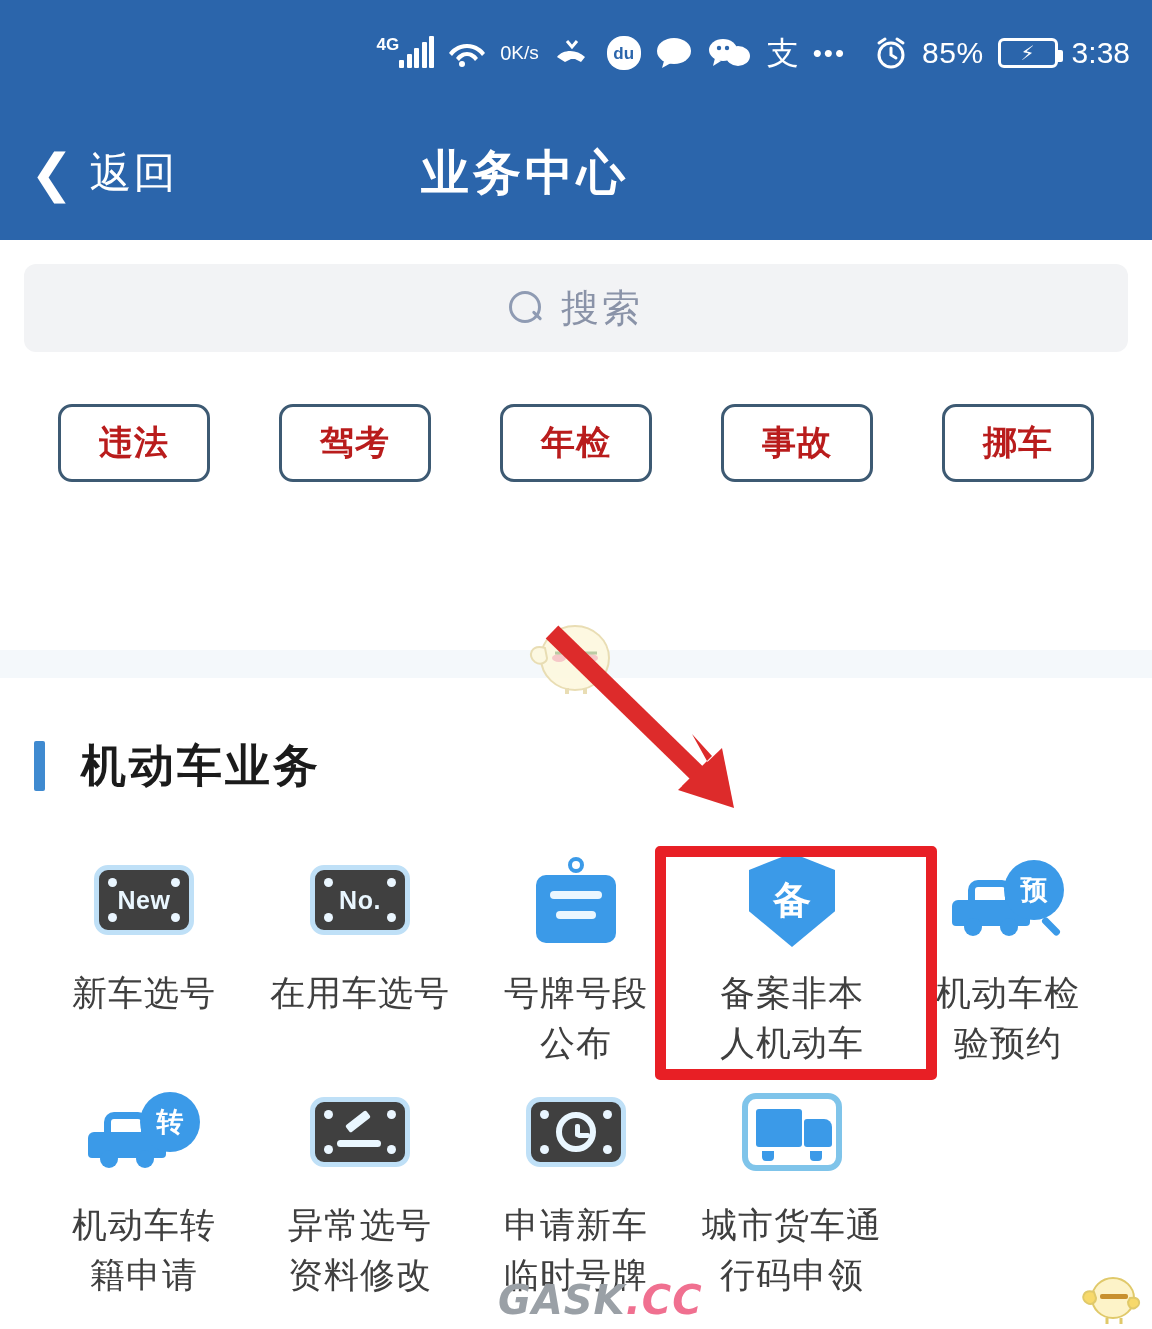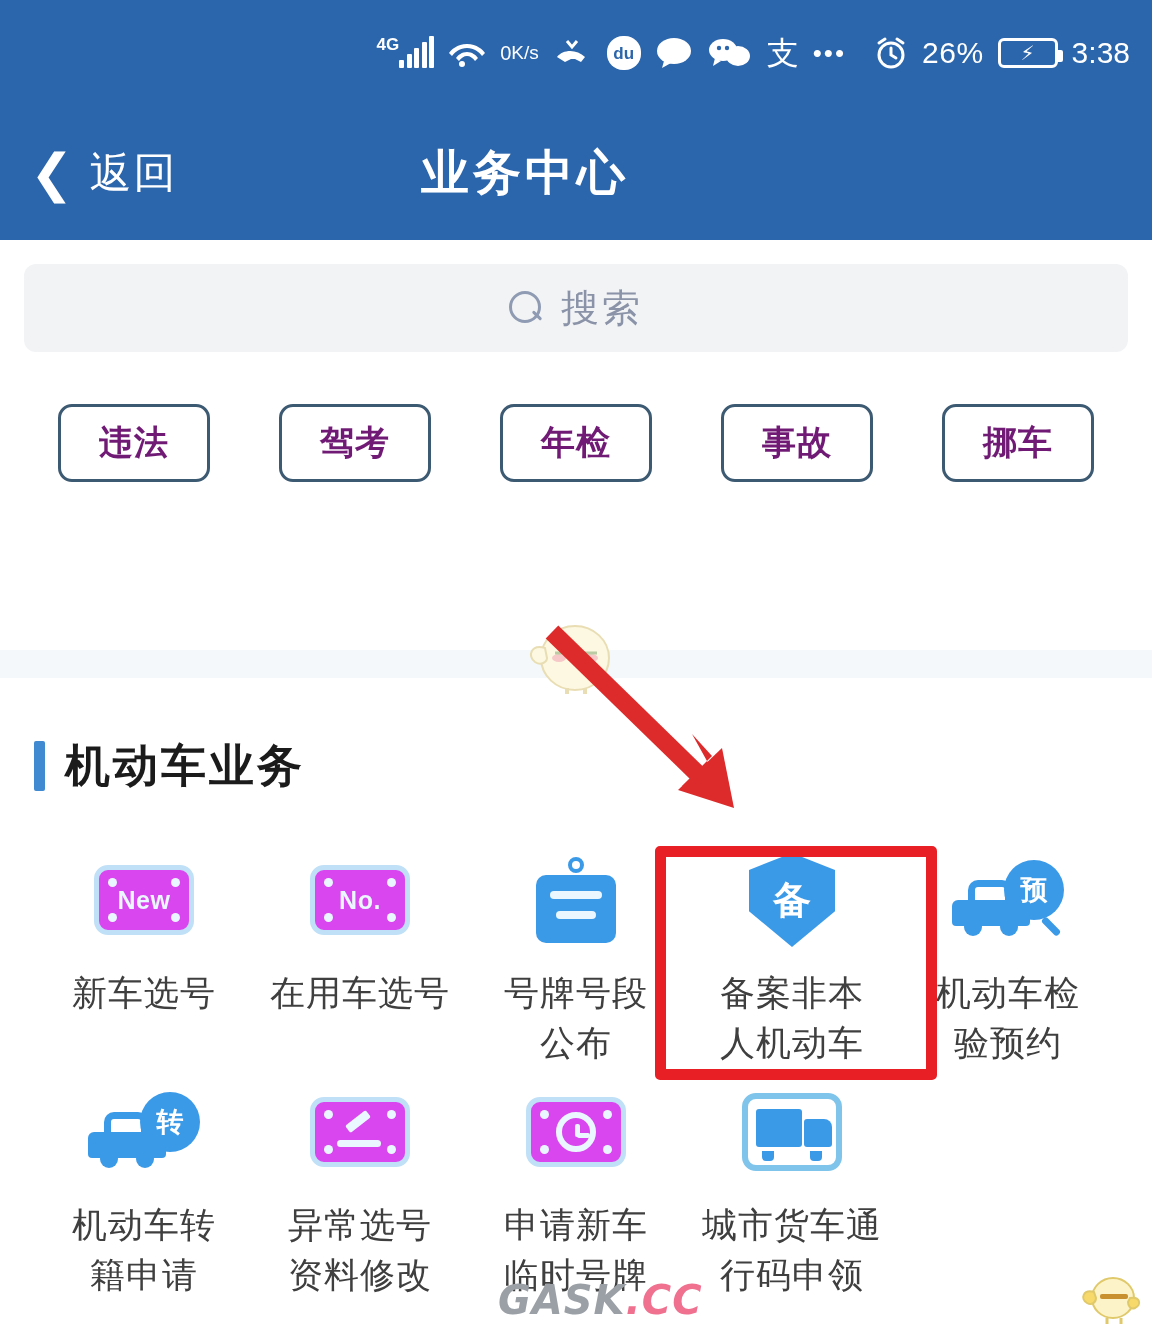--- a/index.html
+++ b/index.html
@@ -69,47 +69,47 @@
   .mag::after{ content:""; position:absolute; left:22px; top:23px; width:12px;height:3px;
     background:#8f9bb3; transform:rotate(45deg); border-radius:2px; }
   .search-ph{ font-size:38px; color:#8a93a8; letter-spacing:3px; }
 
   
   .chips{ position:absolute; top:404px; left:0; width:1152px; }
   .chip-row{ display:flex; justify-content:space-between; padding:0 58px; margin-bottom:22px; }
   .chip{
     width:152px; height:78px; border:3px solid #3d5a73; border-radius:14px;
     display:flex; align-items:center; justify-content:center;
-    color:#701a75; font-size:34px; font-weight:600; letter-spacing:1px;
+    color:#b91c1c; font-size:34px; font-weight:600; letter-spacing:1px;
     background:#fff; cursor:pointer;
   }
   .chip.wide{ font-size:31px; }
 
   
   .band{ position:absolute; top:650px; left:0; width:1152px; height:28px; background:#f4f8fb; }
 
   
-  .section-head{ position:absolute; top:736px; left:34px; display:flex; align-items:center; gap:20px; }
+  .section-head{ position:absolute; top:736px; left:34px; display:flex; align-items:center; gap:36px; }
   .section-bar{ width:11px; height:50px; background:#3f8ad0; border-radius:2px; }
   .section-title{ font-size:45px; font-weight:700; color:#1b1b1b; letter-spacing:3px; }
 
   
   .grid{ position:absolute; top:848px; left:0; width:1152px; }
   .grid-row{ display:flex; padding:0 36px; }
   .cell{ width:216px; display:flex; flex-direction:column; align-items:center; cursor:pointer; }
   .grid-row:nth-child(2){ margin-top:12px; }
   .icon-slot{ height:104px; display:flex; align-items:center; justify-content:center; }
   .cell-label{
     margin-top:16px; text-align:center; font-size:35px; color:#3f3f3f;
     line-height:50px; letter-spacing:1px; white-space:pre-line;
   }
 
   
   .plate{
-    width:100px;height:70px;border-radius:14px;background:#d946ef;
+    width:100px;height:70px;border-radius:14px;background:#404040;
     border:5px solid #bfe0f7; position:relative;
     display:flex;align-items:center;justify-content:center;
   }
   .plate .dot{position:absolute;width:9px;height:9px;border-radius:50%;background:#eaf6ff;}
   .plate .d1{left:9px;top:8px}.plate .d2{right:9px;top:8px}
   .plate .d3{left:9px;bottom:8px}.plate .d4{right:9px;bottom:8px}
   .plate .ptxt{color:#eaf7ff;font-size:25px;font-weight:700;letter-spacing:0.5px;}
   .sign{ width:92px;height:86px; position:relative; }
   .sign .body{position:absolute;bottom:0;left:6px;width:80px;height:68px;border-radius:10px;background:#3b9ae8;}
   .sign .hook{position:absolute;top:0;left:38px;width:16px;height:16px;border-radius:50%;border:4px solid #3b9ae8;background:#fff;}
@@ -212,21 +212,21 @@
       <span style="font-size:32px;">支</span>
     </div>
     <div class="sb-item dots3">•••</div>
     <div class="sb-item" style="margin-left:14px;">
       <svg width="34" height="34" viewBox="0 0 34 34" aria-hidden="true">
         <circle cx="17" cy="19" r="12" stroke="#fff" stroke-width="3" fill="none"></circle>
         <path d="M17 12 L17 19 L22 22" stroke="#fff" stroke-width="3" fill="none" stroke-linecap="round"></path>
         <path d="M5 7 L11 3 M29 7 L23 3" stroke="#fff" stroke-width="3" stroke-linecap="round"></path>
       </svg>
     </div>
-    <div class="sb-item pct">26%</div>
+    <div class="sb-item pct">85%</div>
     <div class="sb-item batt">
       <span>⚡</span>
     </div>
     <div class="sb-item clock-txt">3:38</div>
   </div>
 
   <div class="navbar">
     <div class="nav-title">业务中心</div>
     <div class="nav-back">
       <span class="chev">❮</span>

